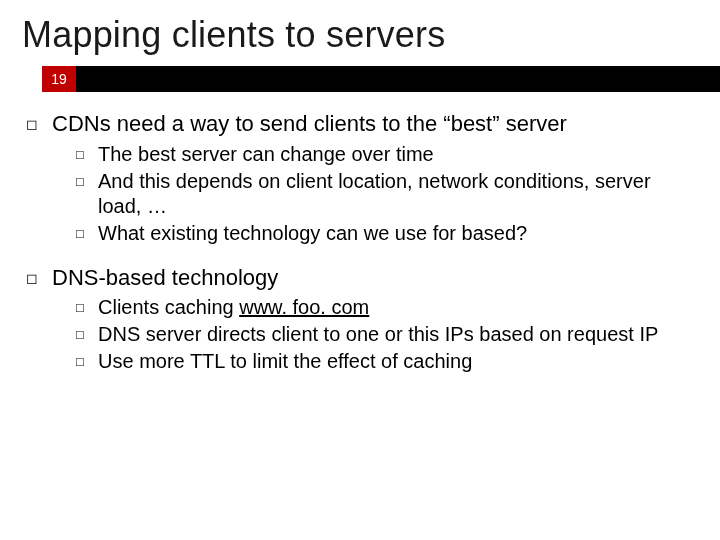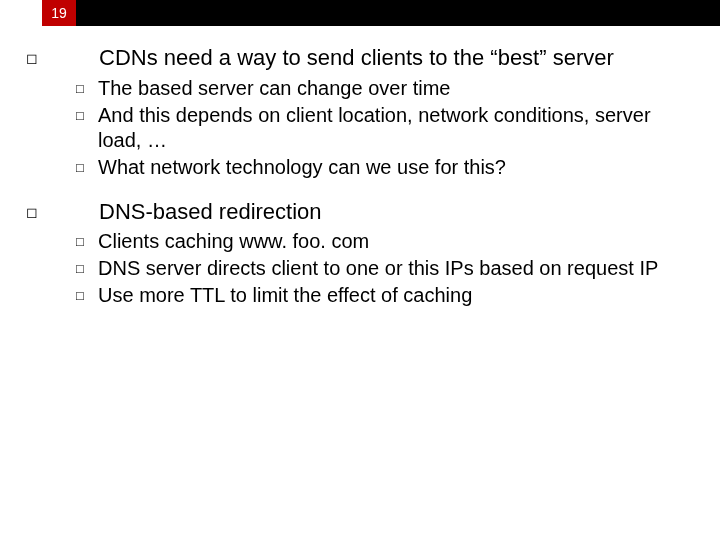--- a/index.html
+++ b/index.html
@@ -56,21 +56,20 @@
     margin-bottom: 4px;
   }
   .lvl1 .bullet {
     width: 26px;
     flex: 0 0 26px;
     font-size: 14px;
     padding-top: 6px;
   }
   .lvl1 .text {
     flex: 1;
-    margin-left: 47px;
   }
   .subs {
     padding-left: 50px;
     font-size: 20px;
     margin-top: 2px;
     margin-bottom: 18px;
   }
   .lvl2 {
     display: flex;
     margin-bottom: 2px;
@@ -79,57 +78,59 @@
     width: 22px;
     flex: 0 0 22px;
     font-size: 13px;
     padding-top: 5px;
   }
   .lvl2 .text {
     flex: 1;
   }
   .link {
     color: #000;
+    text-decoration: underline;
   }
 </style>
 </head>
 <body>
 
 <div class="slide">
 
+  <div class="title">Mapping clients to servers</div>
 
   <div class="bar-row">
     <div class="page-num">19</div>
     <div class="bar-fill"></div>
   </div>
 
   <div class="content">
 
     <div class="lvl1">
       <div class="bullet">◻</div>
       <div class="text">CDNs need a way to send clients to the “best” server</div>
     </div>
     <div class="subs">
       <div class="lvl2">
         <div class="sq">□</div>
-        <div class="text"><span>The</span><span> based server can change over time</span></div>
+        <div class="text"><span>The</span><span> best server can change over time</span></div>
       </div>
       <div class="lvl2">
         <div class="sq">□</div>
         <div class="text"><span>And</span><span> this depends on client location, network conditions, server load, …</span></div>
       </div>
       <div class="lvl2">
         <div class="sq">□</div>
-        <div class="text"><span>What</span><span> network technology can we use for this?</span></div>
+        <div class="text"><span>What</span><span> existing technology can we use for based?</span></div>
       </div>
     </div>
 
     <div class="lvl1">
       <div class="bullet">◻</div>
-      <div class="text">DNS-based redirection</div>
+      <div class="text">DNS-based technology</div>
     </div>
     <div class="subs">
       <div class="lvl2">
         <div class="sq">□</div>
         <div class="text"><span>Clients</span><span> caching </span><span class="link">www. foo. com</span><span></span></div>
       </div>
       <div class="lvl2">
         <div class="sq">□</div>
         <div class="text"><span>DNS</span><span> server directs client to one or this IPs based on request IP</span></div>
       </div>

